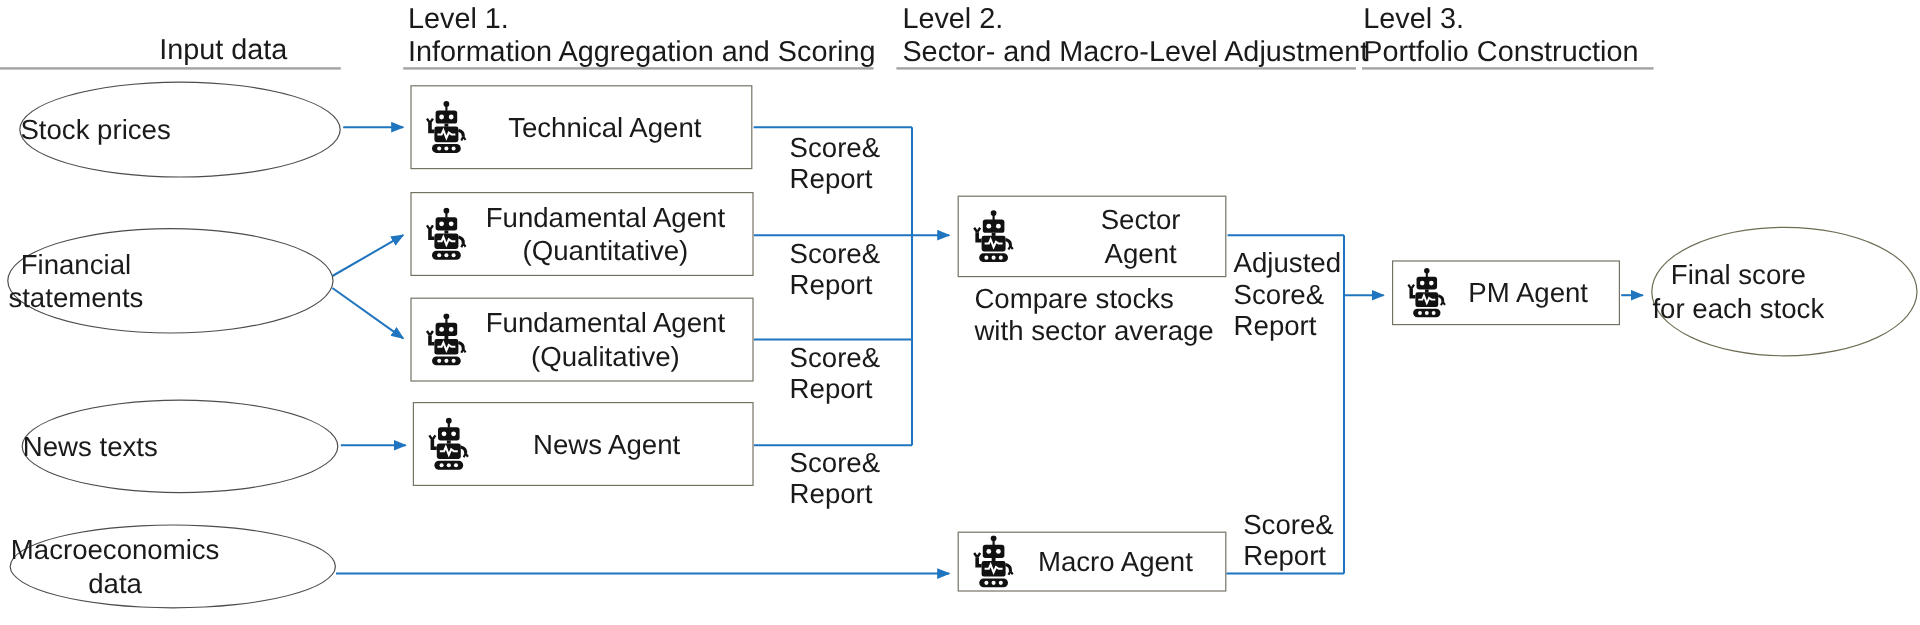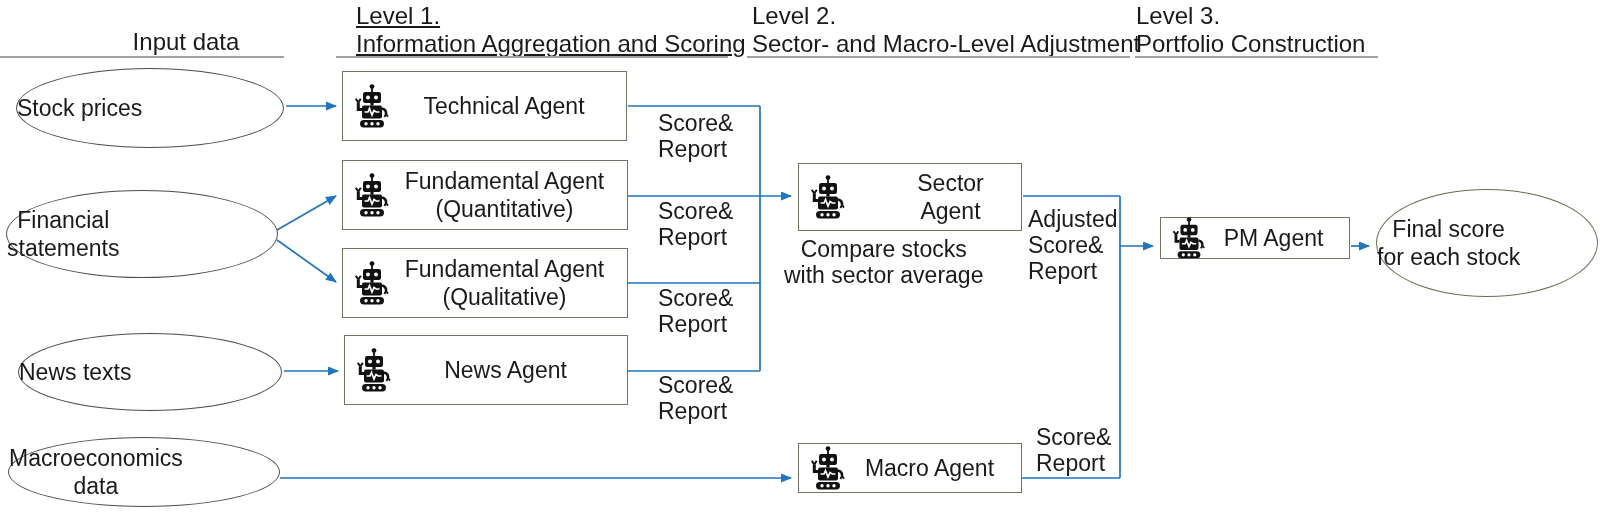--- a/index.html
+++ b/index.html
@@ -86,21 +86,21 @@
       <path d="M1120,196 L1120,478"></path>
       <path d="M1021,478 L1120,478"></path>
       <path d="M1120,246 L1153,246" marker-end="url(#arw)"></path>
       <path d="M1351,246 L1369,246" marker-end="url(#arw)"></path>
     </g>
   </svg>
 
   <div class="col-title centered abs" style="left:0;width:284px;">Input data</div>
   <div class="col-rule" style="left:0;width:284px;"></div>
 
-  <div class="col-title" style="left:356px;width:400px;text-decoration:underline;">Level 1.
+  <div class="col-title" style="left:340px;width:400px;">Level 1.
 Information Aggregation and Scoring</div>
   <div class="col-rule" style="left:336px;width:392px;"></div>
 
   <div class="col-title" style="left:752px;width:400px;">Level 2.
 Sector- and Macro-Level Adjustment</div>
   <div class="col-rule" style="left:747px;width:383px;"></div>
 
   <div class="col-title" style="left:1136px;width:300px;">Level 3.
 Portfolio Construction</div>
   <div class="col-rule" style="left:1135px;width:243px;"></div>
@@ -165,39 +165,39 @@
 Report</div>
 
   <div class="agent-box" style="left:798px;top:163px;width:224px;height:68px;gap:42px;">
     <span class="bot">
       <svg width="40" height="44">
           <use href="#robot-sym"></use>
         </svg>
       </span>
     <span class="lbl">Sector Agent</span>
   </div>
-  <div class="note" style="left:784px;top:236px;text-align:center;">Compare stocks
+  <div class="note" style="left:812px;top:236px;">Compare stocks
 with sector average</div>
 
   <div class="agent-box" style="left:798px;top:443px;width:224px;height:50px;">
     <span class="bot">
       <svg width="40" height="44">
           <use href="#robot-sym"></use>
         </svg>
       </span>
     <span class="lbl">Macro Agent</span>
   </div>
 
   <div class="edge-label" style="left:1028px;top:206px;">Adjusted
 Score&amp;
 Report</div>
   <div class="edge-label" style="left:1036px;top:424px;">Score&amp;
 Report</div>
 
-  <div class="agent-box" style="left:1160px;top:217px;width:190px;height:42px;">
+  <div class="agent-box" style="left:1160px;top:217px;width:190px;height:54px;">
     <span class="bot">
       <svg width="38" height="42">
           <use href="#robot-sym"></use>
         </svg>
       </span>
     <span class="lbl">PM Agent</span>
   </div>
 
   <div class="ellipse final" style="left:1376px;top:189px;width:222px;height:108px;">
     <span>Final score

